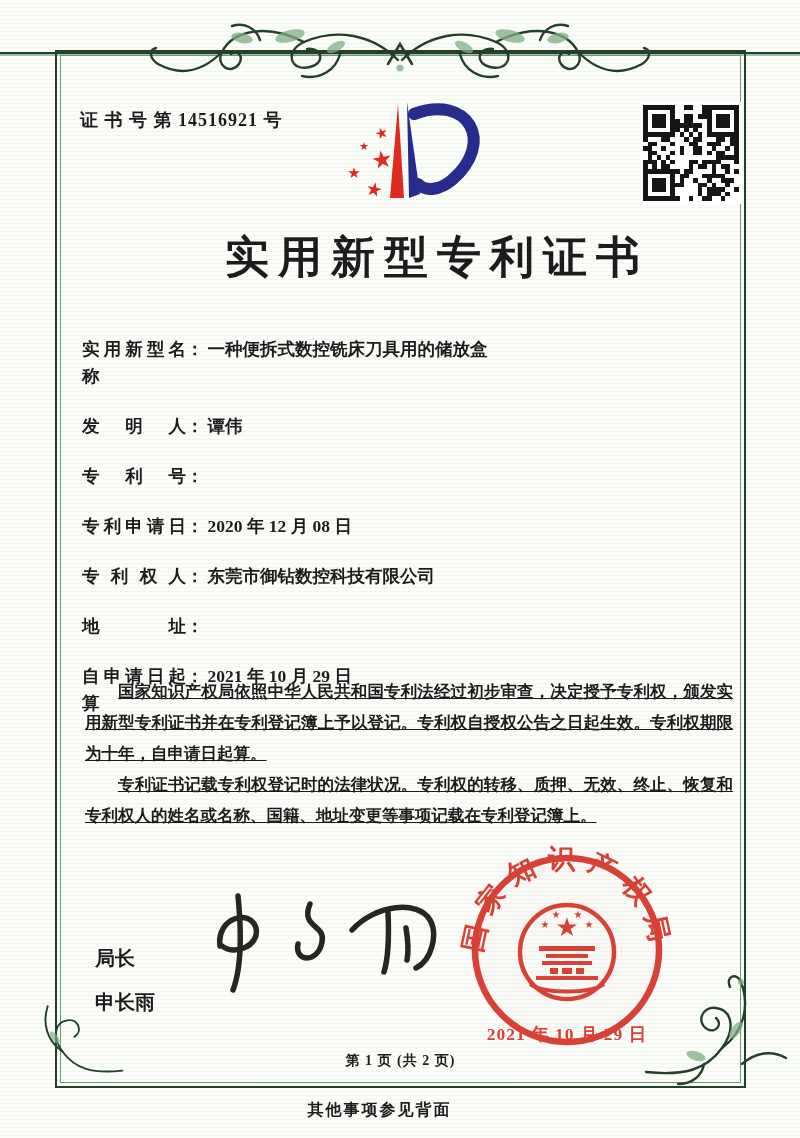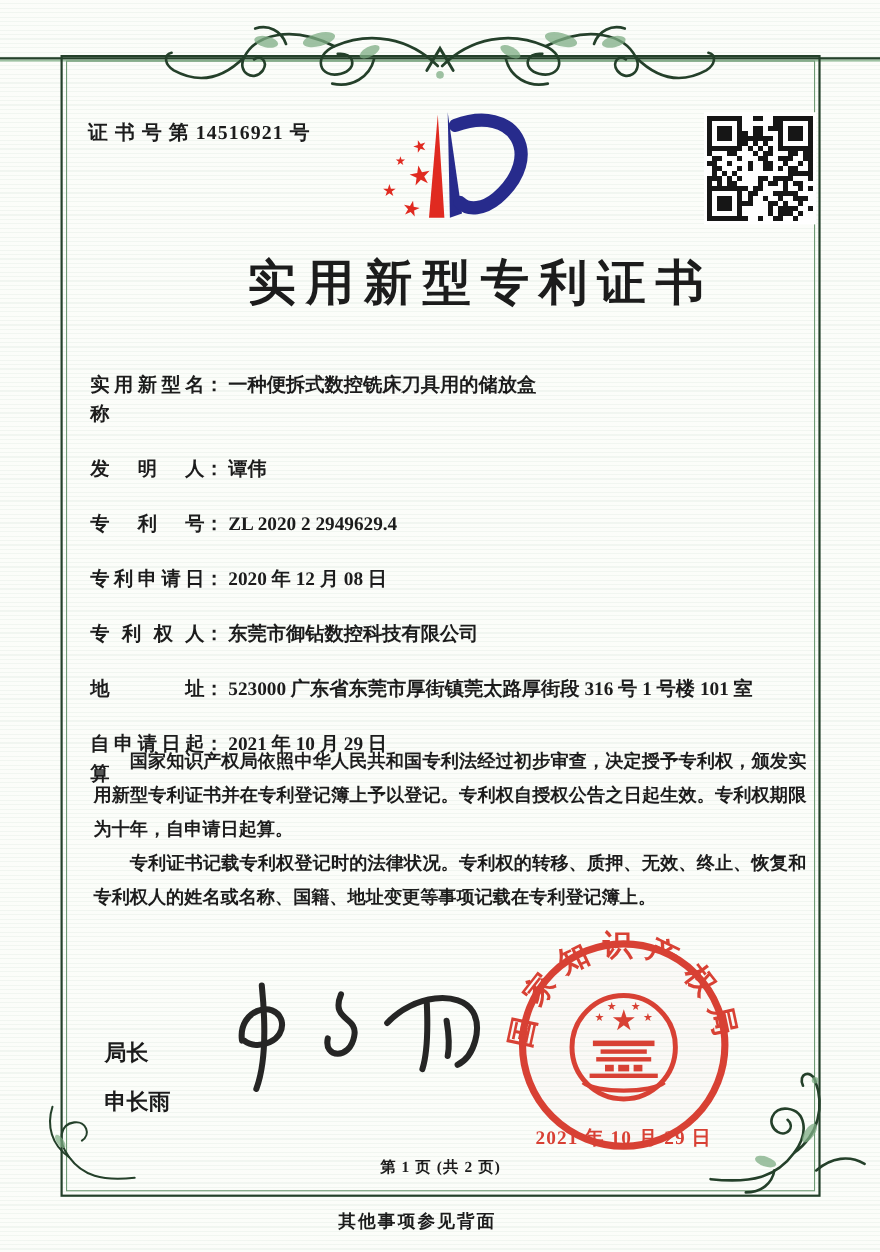--- a/index.html
+++ b/index.html
@@ -33,21 +33,21 @@
     font-size:44px;font-weight:700;letter-spacing:9px;}
 
   .fields{position:absolute;left:82px;top:336px;width:650px;font-size:17.5px;font-weight:600;}
   .row{display:flex;line-height:27px;margin-bottom:23px;align-items:flex-start;}
   .lbl{display:inline-block;width:104px;text-align:justify;text-align-last:justify;flex:0 0 104px;}
   .colon{flex:0 0 auto;}
   .val{flex:1 1 auto;padding-left:4px;}
   .grant{margin-left:88px;white-space:nowrap;}
 
   .paragraphs{position:absolute;left:85px;top:676px;width:648px;font-size:16.5px;
-    line-height:1.88;font-weight:600;text-align:justify;}
+    line-height:1.88;font-weight:600;text-align:justify;text-decoration:underline;}
   .paragraphs p{text-indent:2em;}
 
   .signer{position:absolute;left:95px;top:936px;font-size:20px;font-weight:600;line-height:44px;}
   .signature{position:absolute;left:192px;top:884px;width:260px;height:122px;}
 
   .seal{position:absolute;left:460px;top:850px;width:214px;height:208px;}
 
   .page-no{position:absolute;left:55px;width:691px;top:1052px;text-align:center;
     font-size:14px;letter-spacing:1px;font-weight:600;}
   .back-note{position:absolute;left:0;width:734px;top:1100px;text-align:center;
@@ -280,36 +280,34 @@
     <span class="val">一种便拆式数控铣床刀具用的储放盒</span>
   </div>
   <div class="row">
     <span class="lbl">发明人</span>
       <span class="colon">：</span>
     <span class="val">谭伟</span>
   </div>
   <div class="row">
     <span class="lbl">专利号</span>
       <span class="colon">：</span>
-    <span class="val">ZL 2020 2 2949629.4</span>
   </div>
   <div class="row">
     <span class="lbl">专利申请日</span>
       <span class="colon">：</span>
     <span class="val">2020 年 12 月 08 日</span>
   </div>
   <div class="row">
     <span class="lbl">专利权人</span>
       <span class="colon">：</span>
     <span class="val">东莞市御钻数控科技有限公司</span>
   </div>
   <div class="row">
     <span class="lbl">地址</span>
       <span class="colon">：</span>
-    <span class="val">523000 广东省东莞市厚街镇莞太路厚街段 316 号 1 号楼 101 室</span>
   </div>
   <div class="row">
     <span class="lbl">自申请日起算</span>
       <span class="colon">：</span>
     <span style="padding-left:4px;">2021 年 10 月 29 日</span>
   </div>
 </div>
 
 <div class="paragraphs">
   <p>国家知识产权局依照中华人民共和国专利法经过初步审查，决定授予专利权，颁发实用新型专利证书并在专利登记簿上予以登记。专利权自授权公告之日起生效。专利权期限为十年，自申请日起算。</p>

